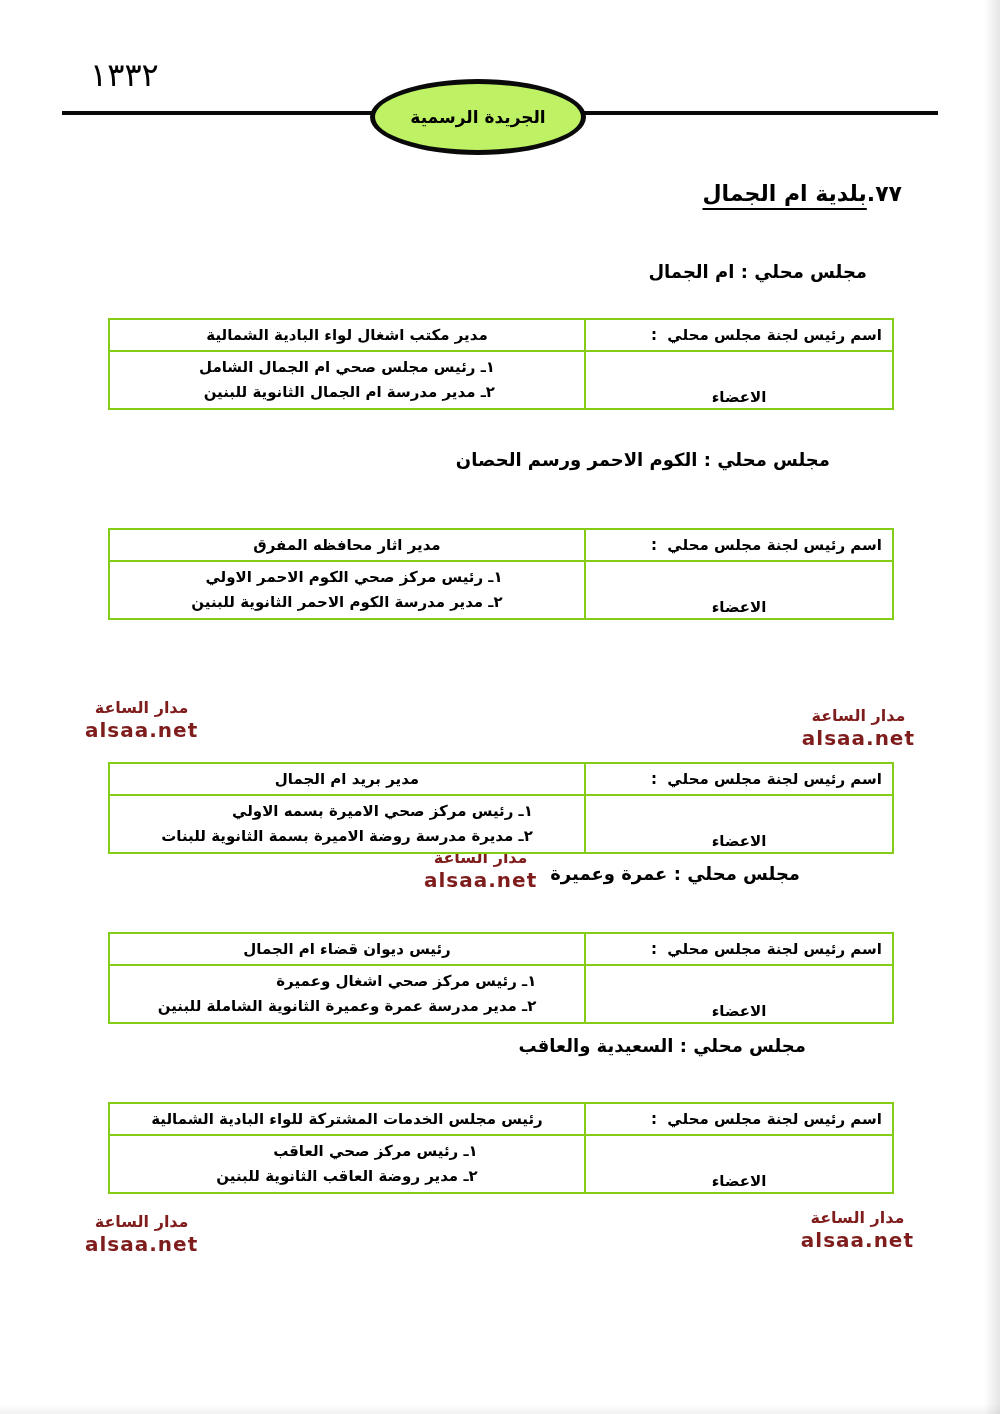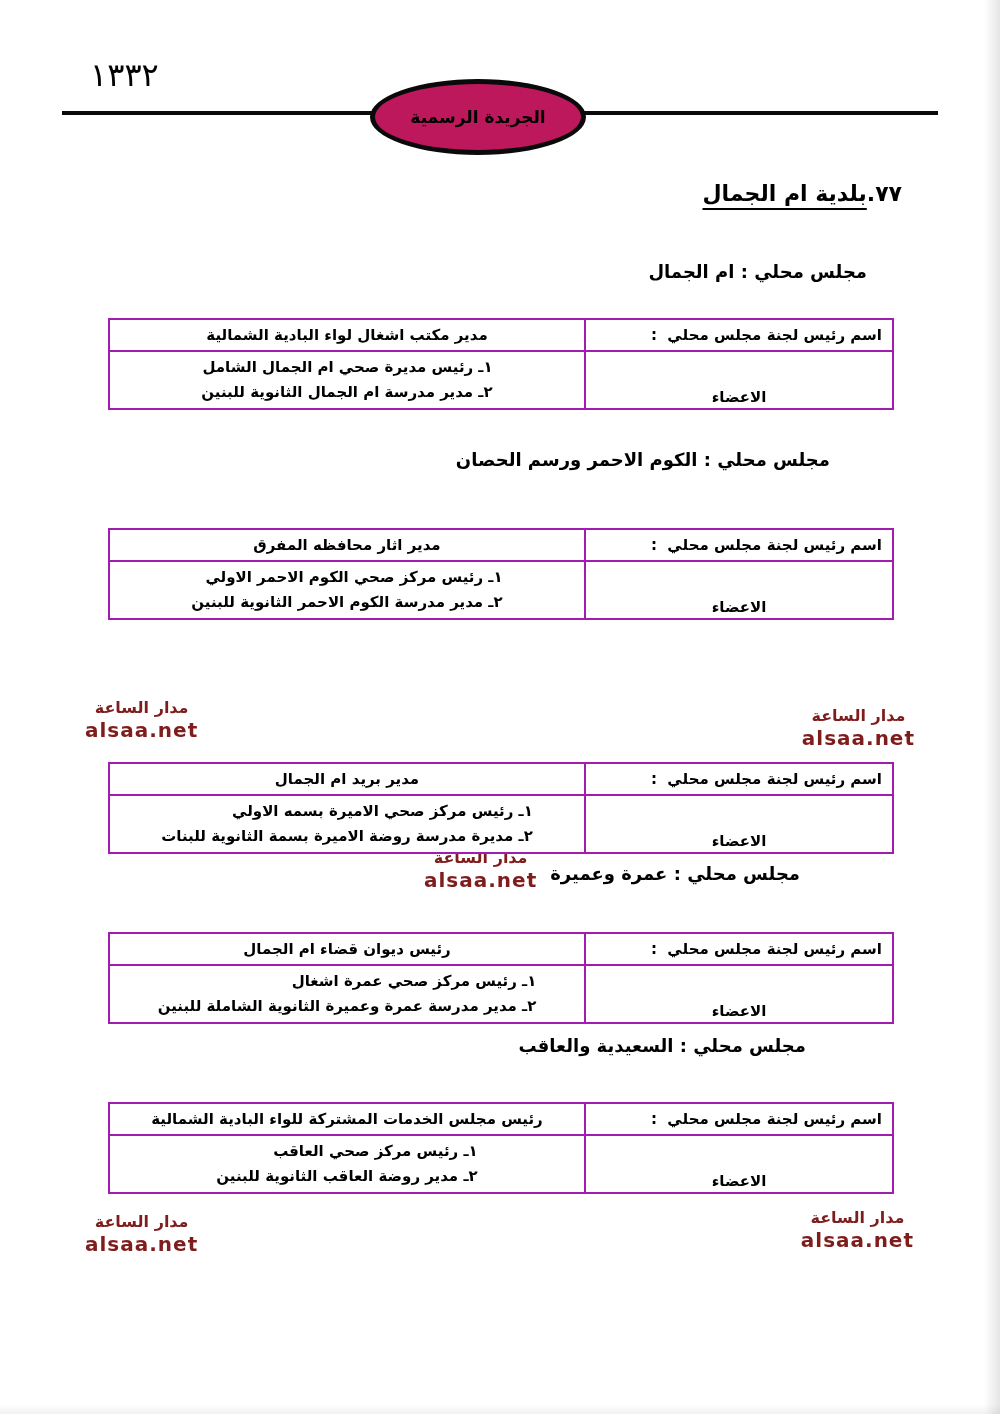--- a/index.html
+++ b/index.html
@@ -29,42 +29,42 @@
   .wm-bottom-left{left:85px;top:1212px;}
   .wm-bottom-right{right:86px;top:1208px;}
 
   .page-number{
     position:absolute;left:90px;top:56px;
     font-size:32px;font-weight:normal;letter-spacing:9px;z-index:2;
   }
   .header-rule{position:absolute;left:62px;top:111px;width:876px;height:4px;background:#0a0a0a;z-index:2;}
   .gazette-badge{
     position:absolute;left:370px;top:79px;width:206px;height:66px;
-    border:5px solid #0a0a0a;border-radius:50%;background:#be185d;
+    border:5px solid #0a0a0a;border-radius:50%;background:#bef264;
     display:flex;align-items:center;justify-content:center;
     font-size:17px;font-weight:bold;z-index:3;
   }
   .doc-title{position:absolute;top:181px;right:98px;font-size:22px;font-weight:bold;white-space:nowrap;z-index:2;}
   .doc-title-num{}
   .doc-title-text{text-decoration:underline;text-decoration-thickness:2px;text-underline-offset:7px;}
 
   .section-heading{position:absolute;font-size:18px;font-weight:bold;white-space:nowrap;z-index:2;}
   .h1{top:261px;right:133px;}
   .h2{top:449px;right:170px;}
   .h3{top:697px;right:157px;}
   .h4{top:863px;right:200px;}
   .h5{top:1035px;right:194px;}
 
   .gov-table{
     position:absolute;left:108px;width:786px;
     border-collapse:collapse;table-layout:fixed;
     font-size:15px;font-weight:bold;z-index:2;background:transparent;
   }
   .t1{top:318px;} .t2{top:528px;} .t3{top:762px;} .t4{top:932px;} .t5{top:1102px;}
-  .gov-table td{border:2px solid #a21caf;padding:2px 10px;background:#fff;}
+  .gov-table td{border:2px solid #84cc16;padding:2px 10px;background:#fff;}
   .col-label{width:308px;}
   .row-chairman td{height:26px;vertical-align:middle;}
   .row-members td{height:52px;}
   .cell-chairman-label{text-align:right;}
   .cell-chairman-value{text-align:center;}
   .cell-members-label{text-align:center;vertical-align:bottom;padding-bottom:8px;}
   .cell-members{text-align:center;vertical-align:middle;}
   .members-block{display:inline-block;text-align:right;line-height:25px;}
 </style>
 </head>
@@ -111,21 +111,21 @@
       </colgroup>
     <tbody>
         <tr class="row-chairman">
       <td class="cell-chairman-label">اسم رئيس لجنة مجلس محلي&nbsp;&nbsp;:</td>
       <td class="cell-chairman-value">مدير مكتب اشغال لواء البادية الشمالية</td>
     </tr>
     <tr class="row-members">
       <td class="cell-members-label">الاعضاء</td>
       <td class="cell-members">
         <div class="members-block">
-          <div>١ـ رئيس مديرة صحي ام الجمال الشامل</div>
+          <div>١ـ رئيس مجلس صحي ام الجمال الشامل</div>
           <div>٢ـ مدير مدرسة ام الجمال الثانوية للبنين</div>
         </div>
       </td>
     </tr>
   </tbody>
     </table>
 
   <div class="section-heading h2">مجلس محلي : الكوم الاحمر ورسم الحصان</div>
   <table class="gov-table t2">
     <colgroup>
@@ -179,21 +179,21 @@
       </colgroup>
     <tbody>
         <tr class="row-chairman">
       <td class="cell-chairman-label">اسم رئيس لجنة مجلس محلي&nbsp;&nbsp;:</td>
       <td class="cell-chairman-value">رئيس ديوان قضاء ام الجمال</td>
     </tr>
     <tr class="row-members">
       <td class="cell-members-label">الاعضاء</td>
       <td class="cell-members">
         <div class="members-block">
-          <div>١ـ رئيس مركز صحي عمرة اشغال</div>
+          <div>١ـ رئيس مركز صحي اشغال وعميرة</div>
           <div>٢ـ مدير مدرسة عمرة وعميرة الثانوية الشاملة للبنين</div>
         </div>
       </td>
     </tr>
   </tbody>
     </table>
 
   <div class="section-heading h5">مجلس محلي : السعيدية والعاقب</div>
   <table class="gov-table t5">
     <colgroup>

